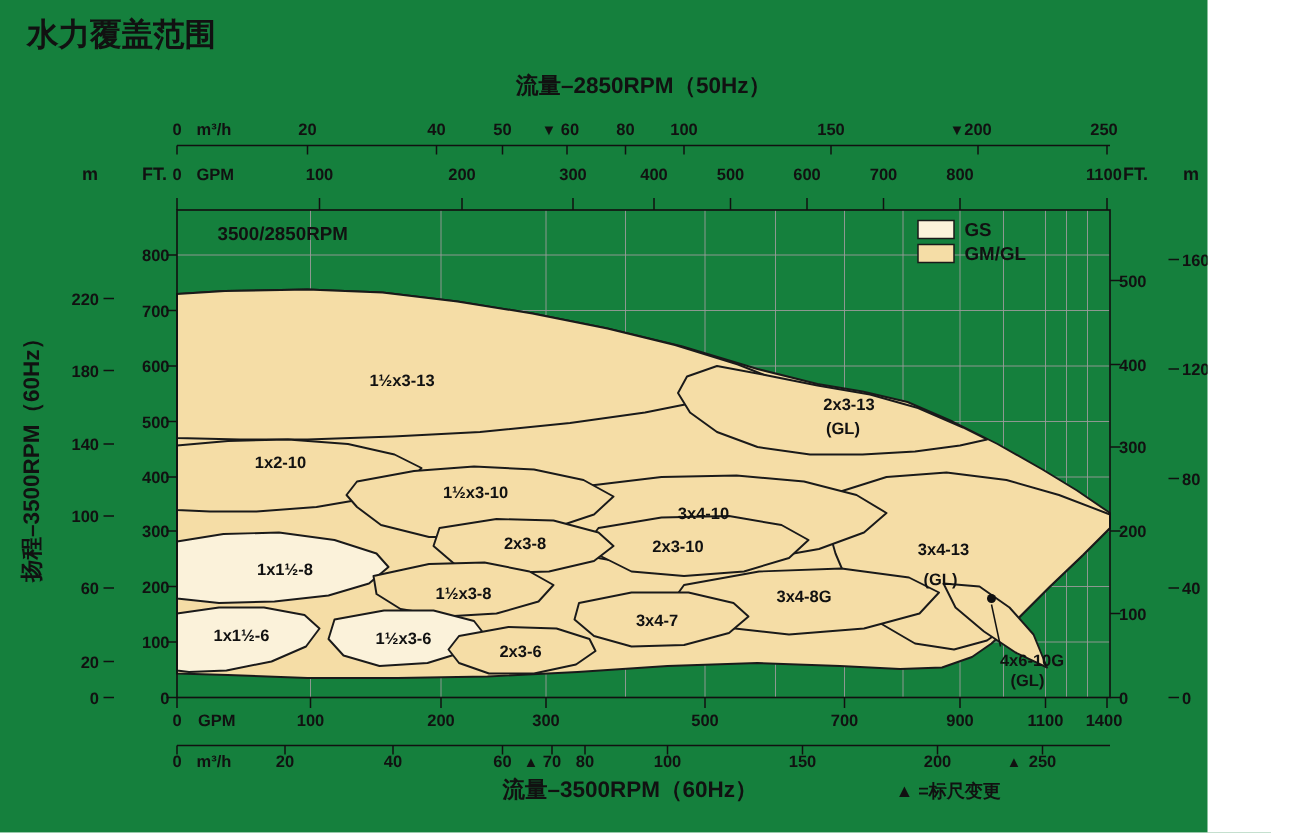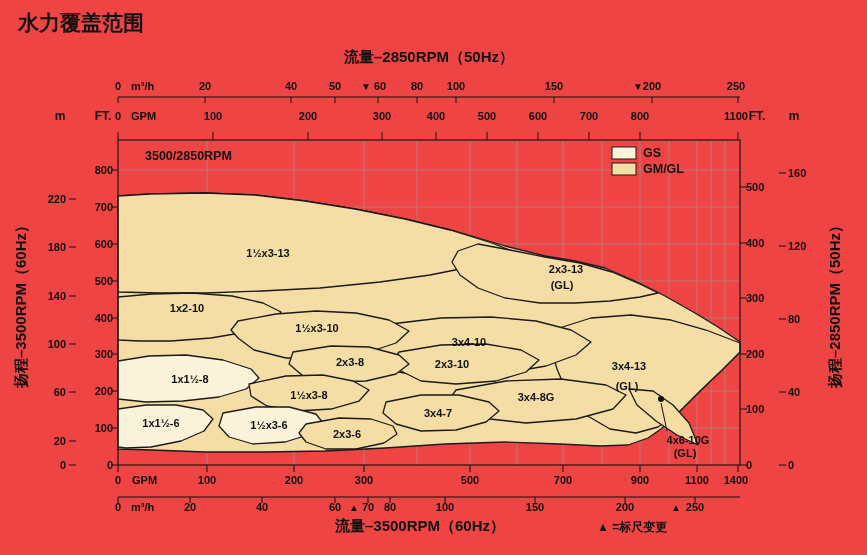--- a/index.html
+++ b/index.html
@@ -1,16 +1,16 @@
 <!DOCTYPE html>
 <html><head>
 <meta charset="utf-8">
 <style>
   html,body { margin:0; padding:0; background:#ffffff; }
-  #canvas { position:relative; width:867px; height:555px; background:#ef4444; overflow:hidden; }
+  #canvas { position:relative; width:805px; height:555px; background:#15803d; overflow:hidden; }
   svg text { font-family:"Liberation Sans", sans-serif; fill:#111111; }
   .tick   { font-size:11px; font-weight:bold; }
   .unit   { font-size:11px; font-weight:bold; }
   .hdr    { font-size:12px; font-weight:bold; }
   .ax-title { font-size:15px; font-weight:bold; }
   .region { font-size:11px; font-weight:bold; text-anchor:middle; }
   .legend-t { font-size:12.5px; font-weight:bold; }
   .note   { font-size:12.5px; font-weight:bold; }
   .page-title { font-size:21px; font-weight:bold; }
   .marker { font-size:10px; font-weight:bold; text-anchor:middle; }

